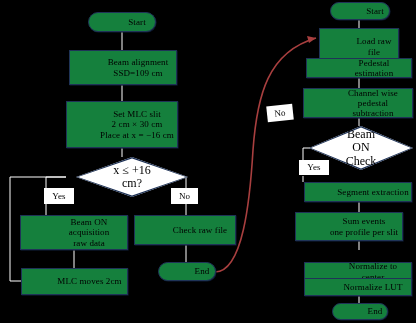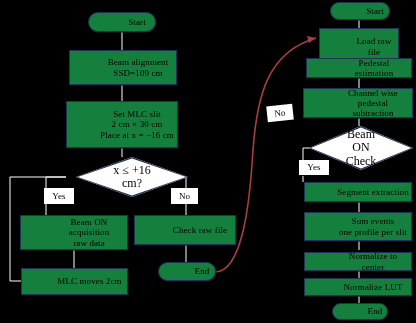--- a/index.html
+++ b/index.html
@@ -186,26 +186,26 @@
   </div>
 
   <div class="node label rot-no" style="left:267px;top:105px;width:26px;height:16px;">
     <span class="txt">No</span>
   </div>
 
   <div class="node proc" style="left:304px;top:182px;width:108px;height:20px;">
     <span class="txt">Segment extraction</span>
   </div>
 
-  <div class="node proc" style="left:304px;top:212px;width:108px;height:29px;">
+  <div class="node proc" style="left:295px;top:212px;width:108px;height:29px;">
     <span class="txt">Sum events
 one profile per slit</span>
   </div>
 
-  <div class="node proc" style="left:304px;top:252px;width:108px;height:19px;">
+  <div class="node proc" style="left:304px;top:262px;width:108px;height:19px;">
     <span class="txt">Normalize to center</span>
   </div>
 
   <div class="node proc" style="left:304px;top:278px;width:108px;height:18px;">
     <span class="txt">Normalize LUT</span>
   </div>
 
   <div class="node term" style="left:332px;top:303px;width:56px;height:17px;">
     <span class="txt">End</span>
   </div>

